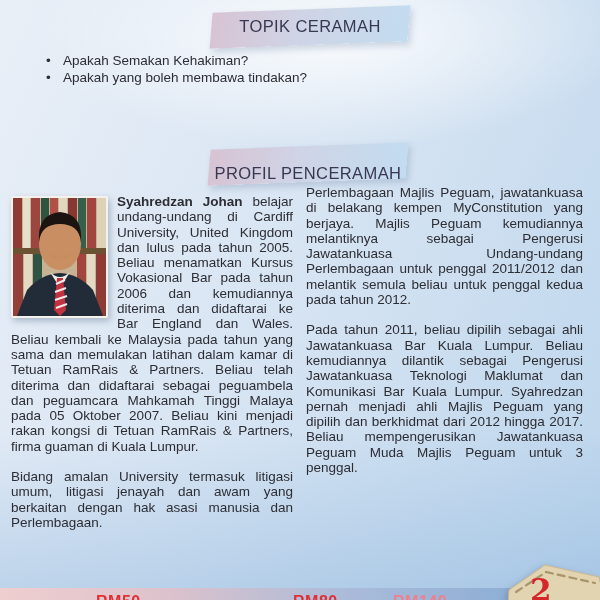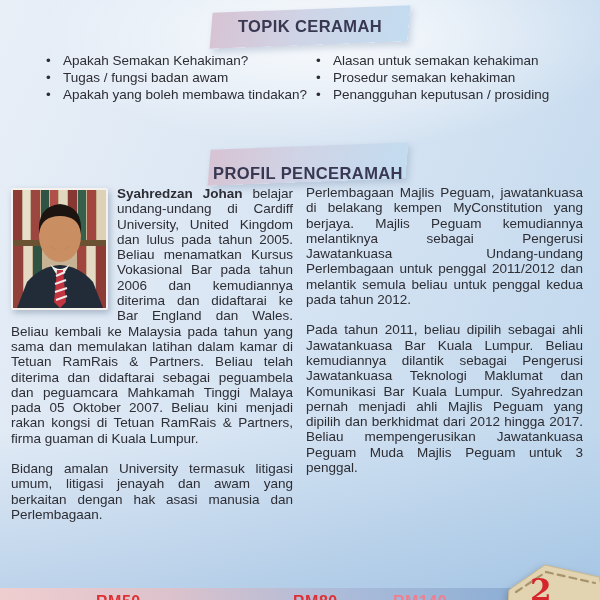--- a/index.html
+++ b/index.html
@@ -17,21 +17,21 @@
 
   
   .banner-shape {
     position:absolute; width:198px; height:36px;
     background:linear-gradient(100deg, #d7c3d3 0%, #cfd4e6 45%, #c3dcf0 100%);
     transform:rotate(-2.2deg) skewX(-7deg);
     box-shadow:3px 4px 6px rgba(90,115,150,.25);
   }
   .banner-label {
     position:absolute; width:198px; text-align:center;
-    font-size:16.5px; font-weight:bold; letter-spacing:.4px; color:#383852;
+    font-size:16.5px; font-weight:normal; letter-spacing:.4px; color:#383852;
   }
 
   
   .bullets { position:absolute; top:52px; left:12px; width:600px; display:flex; }
   .bullets ul { list-style:none; }
   .bullets li {
     position:relative; padding-left:19px;
     font-size:13.5px; line-height:17px; color:#2d2d34;
   }
   .bullets li::before {
@@ -40,21 +40,21 @@
   .bullets .col-left  { margin-left:32px; width:268px; }
   .bullets .col-right { margin-left:2px;  width:270px; }
 
   
   .col {
     position:absolute; top:186px;
     font-size:13.5px; line-height:15.3px; text-align:justify; color:#2d2d34;
   }
   .col p { margin:0; }
   .col p.gap { margin-top:15px; }
-  .col-a { left:11px;  width:282px; }
+  .col-a { left:11px;  width:282px;margin-top:8px; }
   .col-b { left:306px; width:277px; top:185px; }
   .force-justify { text-align-last:justify; }
 
   
   .photo {
     float:left; width:97px; height:122px; margin:2px 9px 3px 0;
     border:2px solid rgba(255,255,255,.85); border-radius:2px;
     box-shadow:2px 3px 6px rgba(70,90,120,.35);
     background:#b9a98e; overflow:hidden;
   }
@@ -83,27 +83,21 @@
 <body>
 
 <div class="page">
 
   <div class="banner-shape" style="left:211px; top:9px;"></div>
   <div class="banner-label" style="left:211px; top:17px;">TOPIK CERAMAH</div>
 
   <div class="bullets">
     <ul class="col-left">
       <li>Apakah Semakan Kehakiman?</li>
-      <li>Tugas / fungsi badan awam</li>
       <li>Apakah yang boleh membawa tindakan?</li>
-    </ul>
-    <ul class="col-right">
-      <li>Alasan untuk semakan kehakiman</li>
-      <li>Prosedur semakan kehakiman</li>
-      <li>Penangguhan keputusan / prosiding</li>
     </ul>
   </div>
 
   <div class="banner-shape" style="left:209px; top:146px;"></div>
   <div class="banner-label" style="left:209px; top:164px;">PROFIL PENCERAMAH</div>
 
   <div class="col col-a">
     <span class="photo">
       <svg width="93" height="118" viewBox="0 0 93 118">
 

